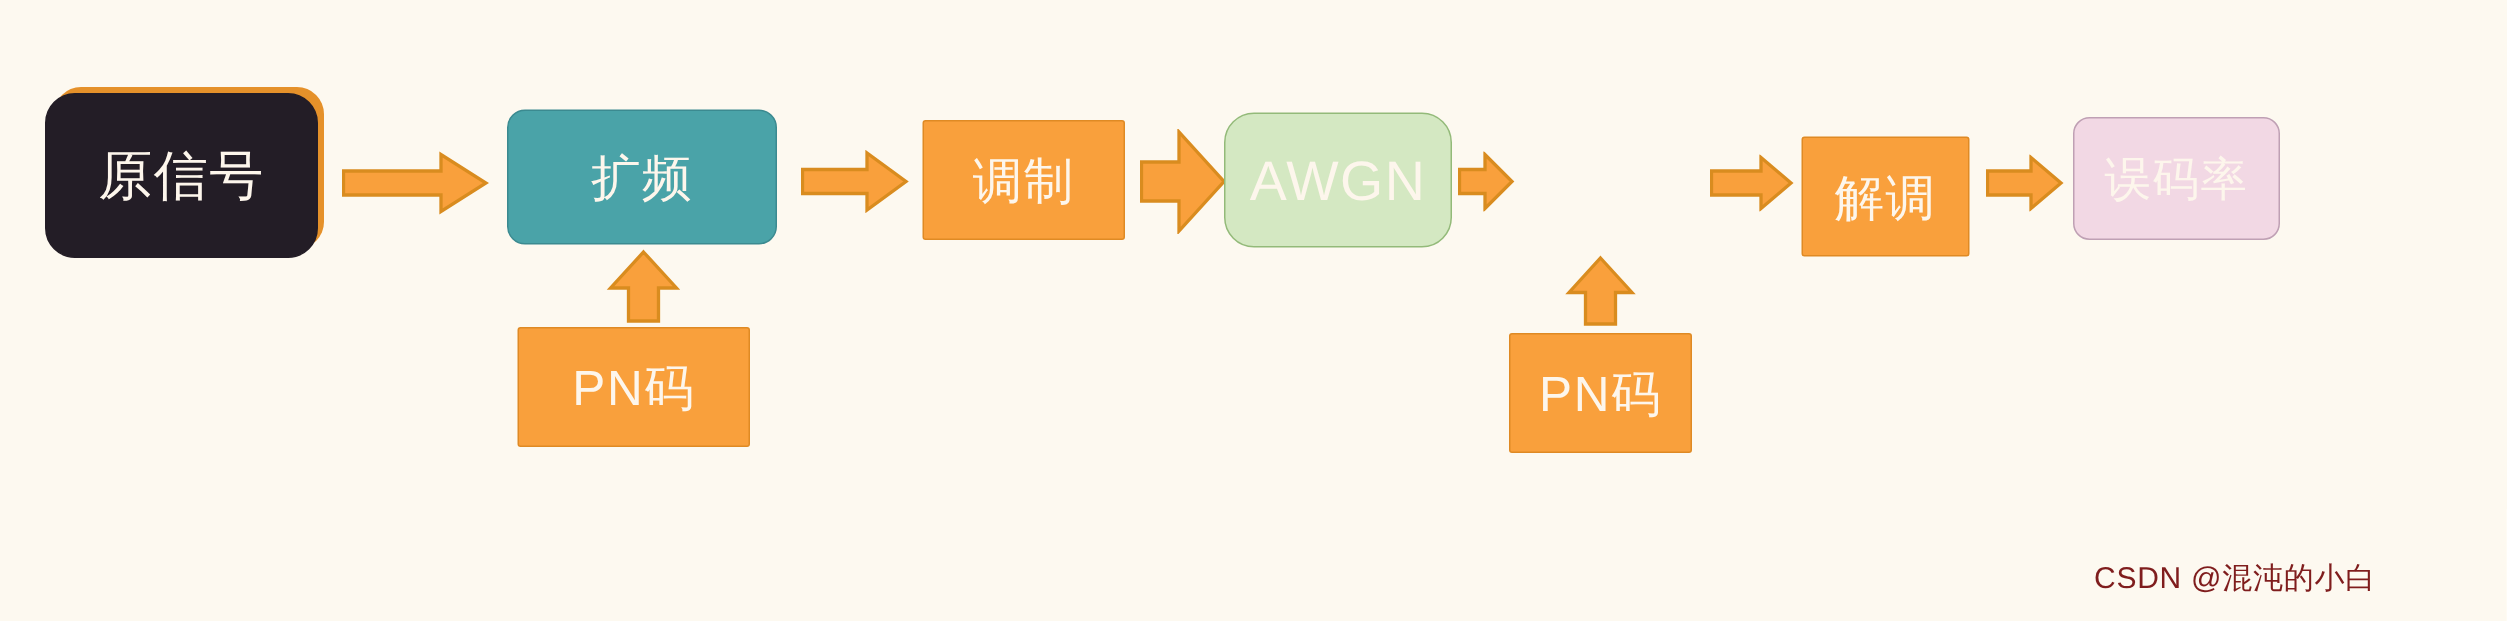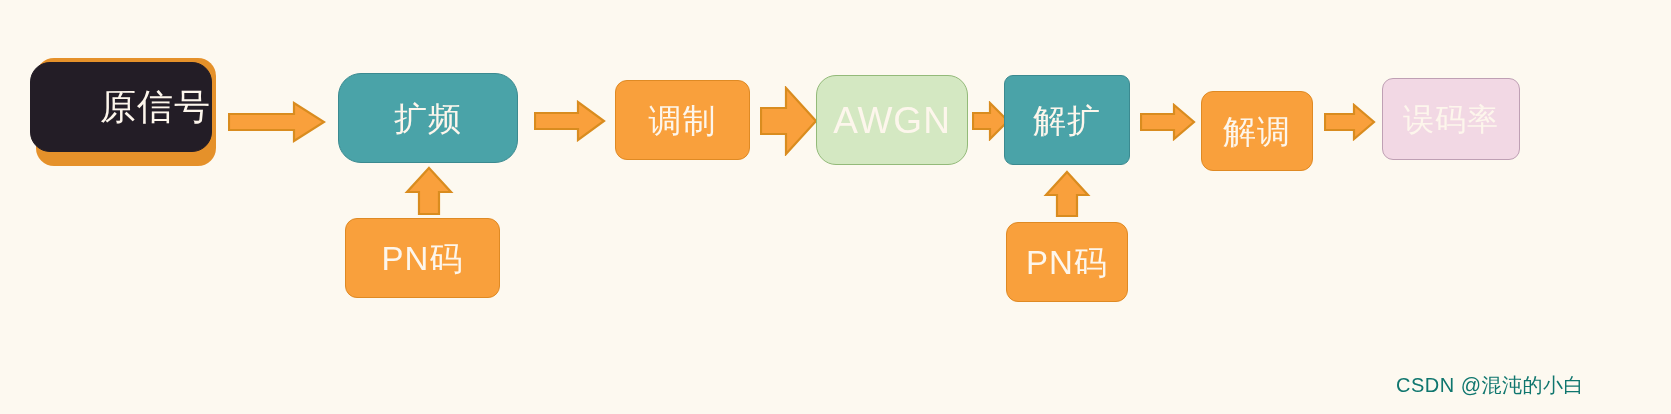--- a/index.html
+++ b/index.html
@@ -40,27 +40,27 @@
     border-radius: 20px;
     border: 1px solid #231d26;
     font-size: 36px;
   }
   
   .node-teal {
     background: #4aa3a8;
     border: 1.5px solid #3b8a90;
     font-size: 33px;
   }
-  .node-teal.r-lg { border-radius: 23px; }
+  .node-teal.r-lg { border-radius: 12px; }
   .node-teal.r-sm { border-radius: 9px; }
   
   .node-orange {
     background: #f9a03c;
     border: 1.5px solid #df8a24;
-    border-radius: 12px;
+    border-radius: 2px;
     font-size: 33px;
   }
   
   .node-green {
     background: #d4e8c2;
     border: 1.5px solid #93ba79;
     border-radius: 11px;
     font-size: 37px;
     color: #fdf6ec;
   }
@@ -74,32 +74,32 @@
   }
   
   .arrow {
     position: absolute;
   }
   .arrow svg { display: block; }
   
   .watermark {
     position: absolute;
     font-size: 20px;
-    color: #0f766e;
+    color: #7f1d1d;
     white-space: nowrap;
     letter-spacing: 0.5px;
   }
 </style>
 </head>
 <body>
 
 <div id="canvas">
 
   <div class="node-backplate" style="left:36px; top:58px; width:180px; height:108px;"></div>
-  <div class="node node-dark" style="left:30px; top:62px; width:182px; height:90px;justify-content:flex-end;">
+  <div class="node node-dark" style="left:30px; top:62px; width:182px; height:110px;">
     <span>原信号</span>
   </div>
 
   <div class="arrow" style="left:228px; top:100px;">
     <svg width="98" height="44" viewBox="0 0 98 44">
       <path d="M1,14 L66,14 L66,3 L96,22 L66,41 L66,30 L1,30 Z" fill="#f9a03c" stroke="#d98c1f" stroke-width="2.2" stroke-linejoin="miter"></path>
     </svg>
   </div>
 
   <div class="node node-teal r-lg" style="left:338px; top:73px; width:180px; height:90px;">
@@ -135,23 +135,20 @@
   <div class="node node-green" style="left:816px; top:75px; width:152px; height:90px;border-radius:20px;">
     <span>AWGN</span>
   </div>
 
   <div class="arrow" style="left:972px; top:101px;">
     <svg width="38" height="40" viewBox="0 0 38 40">
       <path d="M1,12 L18,12 L18,2 L36,20 L18,38 L18,28 L1,28 Z" fill="#f9a03c" stroke="#d98c1f" stroke-width="2.2" stroke-linejoin="miter"></path>
     </svg>
   </div>
 
-  <div class="node node-teal r-sm" style="left:1004px; top:75px; width:126px; height:90px;">
-    <span>解扩</span>
-  </div>
 
   <div class="arrow" style="left:1043px; top:170px;">
     <svg width="48" height="48" viewBox="0 0 48 48">
       <path d="M24,2 L45,25 L34,25 L34,46 L14,46 L14,25 L3,25 Z" fill="#f9a03c" stroke="#d98c1f" stroke-width="2.2" stroke-linejoin="miter"></path>
     </svg>
   </div>
 
   <div class="node node-orange" style="left:1006px; top:222px; width:122px; height:80px;">
     <span>PN码</span>
   </div>

